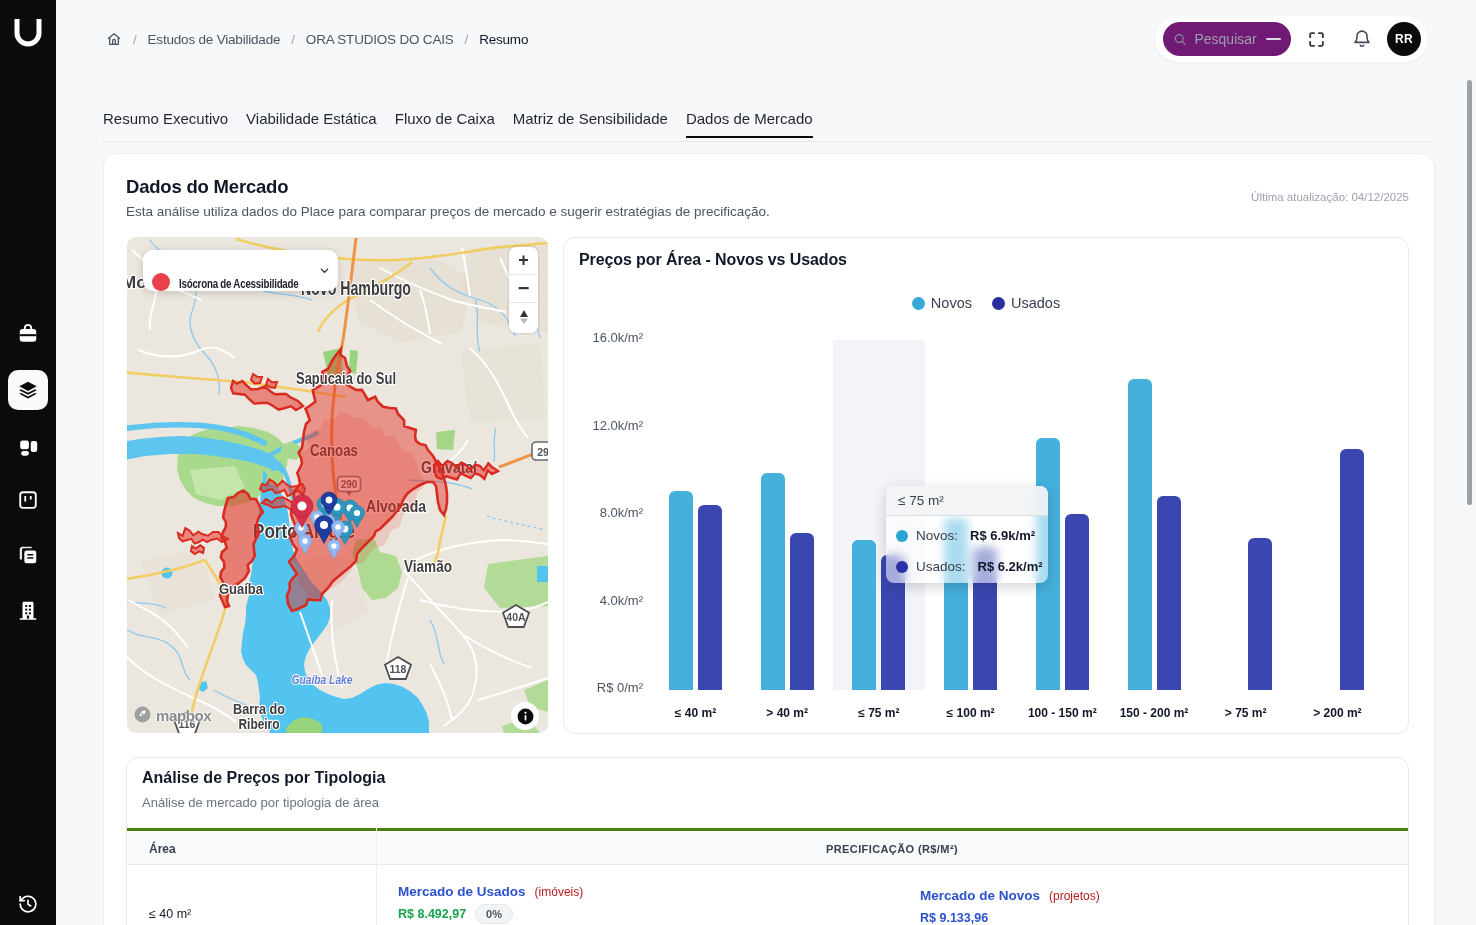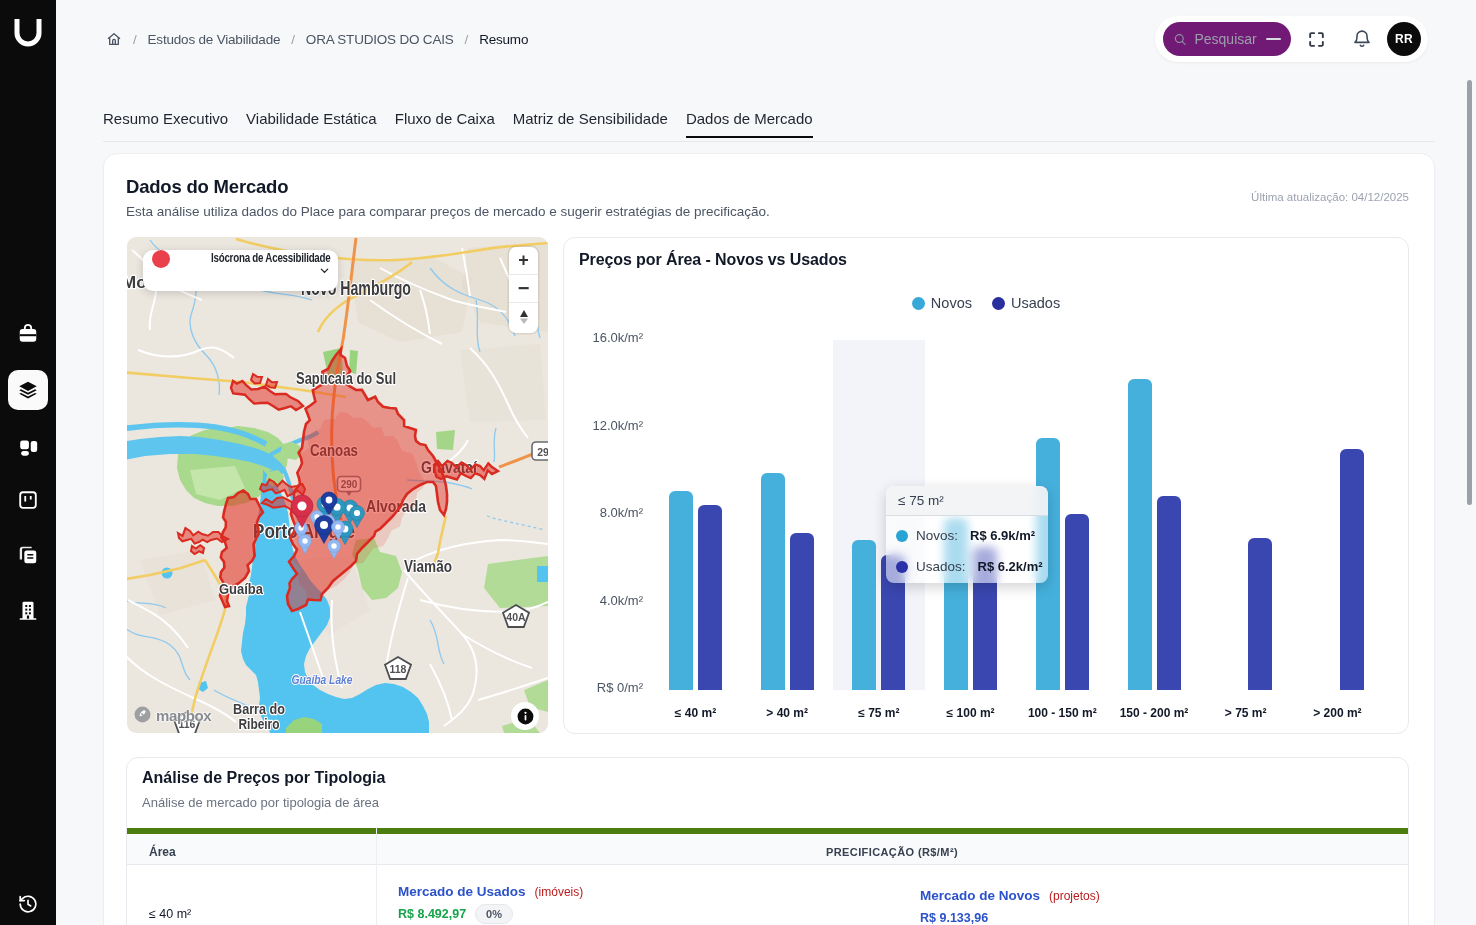--- a/index.html
+++ b/index.html
@@ -32,31 +32,31 @@
 .legend { position:absolute; left:563px; top:295px; width:846px; display:flex; justify-content:center; gap:20px; font-size:14.5px; color:#374151; align-items:center; }
 .ldot { width:13px; height:13px; border-radius:50%; display:inline-block; margin-right:6px; vertical-align:-2px; }
 .tooltip { position:absolute; left:886px; top:486px; width:162px; height:97px; background:rgba(255,255,255,0.55); backdrop-filter:blur(5px); border-radius:8px; box-shadow:0 4px 14px rgba(0,0,0,0.18); z-index:10; overflow:hidden; }
 .tooltip .th { height:30px; background:rgba(240,242,245,0.88); border-bottom:1px solid #d9dce1; font-size:13.5px; color:#374151; line-height:30px; padding-left:12px; }
 .trow { display:flex; align-items:center; gap:8px; padding-left:10px; height:31px; font-size:13.5px; color:#374151; }
 .trow b { color:#111827; margin-left:4px; font-size:13px; }
 .tdot { width:12px; height:12px; border-radius:50%; }
 .card2 { position:absolute; left:126px; top:757px; width:1283px; height:186px; background:#fff; border:1px solid #e7e9ee; border-radius:12px; }
 .c2t { position:absolute; left:142px; top:769px; font-size:16px; font-weight:bold; color:#111827; }
 .c2s { position:absolute; left:142px; top:795px; font-size:13px; color:#6b7280; }
-.thead { position:absolute; left:127px; top:828px; width:1281px; height:37px; background:#f9fafb; border-top:6px solid #4d7c0f; border-bottom:1px solid #e7e9ee; }
+.thead { position:absolute; left:127px; top:828px; width:1281px; height:37px; background:#f9fafb; border-top:3px solid #4d7c0f; border-bottom:1px solid #e7e9ee; }
 .thead .c1 { position:absolute; left:22px; top:11px; font-size:12px; font-weight:bold; color:#374151; }
 .thead .c2 { position:absolute; left:250px; top:12px; width:1030px; text-align:center; font-size:11px; font-weight:bold; color:#374151; letter-spacing:0.4px; }
 .tdiv { position:absolute; left:376px; top:828px; width:1px; height:115px; background:#eceef1; }
 .rowa { position:absolute; left:149px; top:907px; font-size:12.5px; color:#111827; }
 .mklink { font-size:13.5px; font-weight:bold; color:#2b52cb; }
 .mkpar { font-size:12px; color:#b91c1c; margin-left:9px; }
 .price-g { font-size:12.5px; font-weight:bold; color:#16a34a; }
 .price-b { font-size:12.5px; font-weight:bold; color:#2b52cb; }
 .pct { display:inline-block; margin-left:9px; padding:3px 10px; background:#f3f4f6; border:1px solid #e5e7eb; border-radius:11px; font-size:11px; font-weight:bold; color:#4b5563; }
-.mappill { position:absolute; left:143px; top:250px; width:195px; height:41px; background:#fff; border-radius:10px; box-shadow:0 2px 8px rgba(0,0,0,0.16); display:flex; align-items:flex-start; z-index:5; white-space:nowrap;gap:32px; }
+.mappill { position:absolute; left:143px; top:250px; width:195px; height:41px; background:#fff; border-radius:10px; box-shadow:0 2px 8px rgba(0,0,0,0.16); display:flex; align-items:flex-end; z-index:5; white-space:nowrap; }
 .mappill .dot { width:18px; height:18px; border-radius:50%; background:#e9404b; margin-left:9px; flex:none; }
 .mappill .txt { font-size:13px; font-weight:bold; color:#20242b; margin-left:9px; letter-spacing:-0.3px; transform:scaleX(0.75); transform-origin:left center; white-space:nowrap; }
 .zoomctl { position:absolute; left:509px; top:247px; width:29px; height:86px; background:#fff; border-radius:7px; box-shadow:0 0 0 1.5px rgba(0,0,0,0.08); z-index:5; }
 .zoomctl .zb { height:28px; display:flex; align-items:center; justify-content:center; font-size:18px; font-weight:bold; color:#333; border-bottom:1px solid #e8e8e8; }
 .infobtn { position:absolute; left:511px; top:702px; width:28px; height:28px; background:#fff; border-radius:50%; display:flex; align-items:center; justify-content:center; z-index:5; }
 .mblogo { position:absolute; left:133px; top:705px; z-index:5; display:flex; align-items:flex-end; gap:4px; }
 .scrollthumb { position:absolute; left:1467px; top:80px; width:5px; height:425px; background:#9ba1a6; border-radius:3px; z-index:40; }
 </style></head>
 <body>
 <div class="page">

